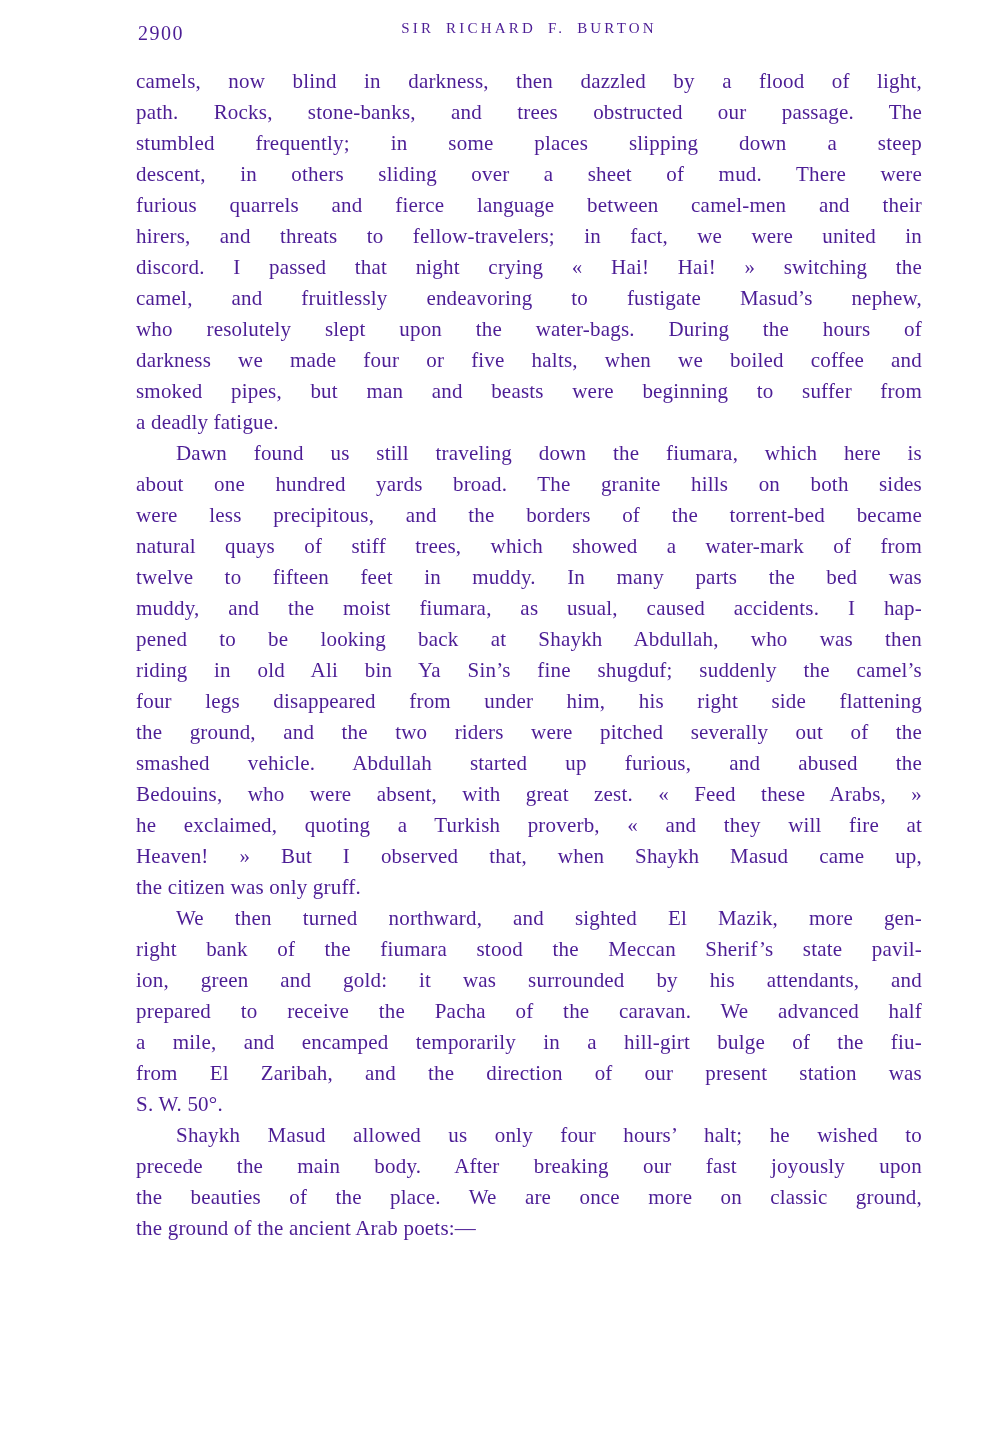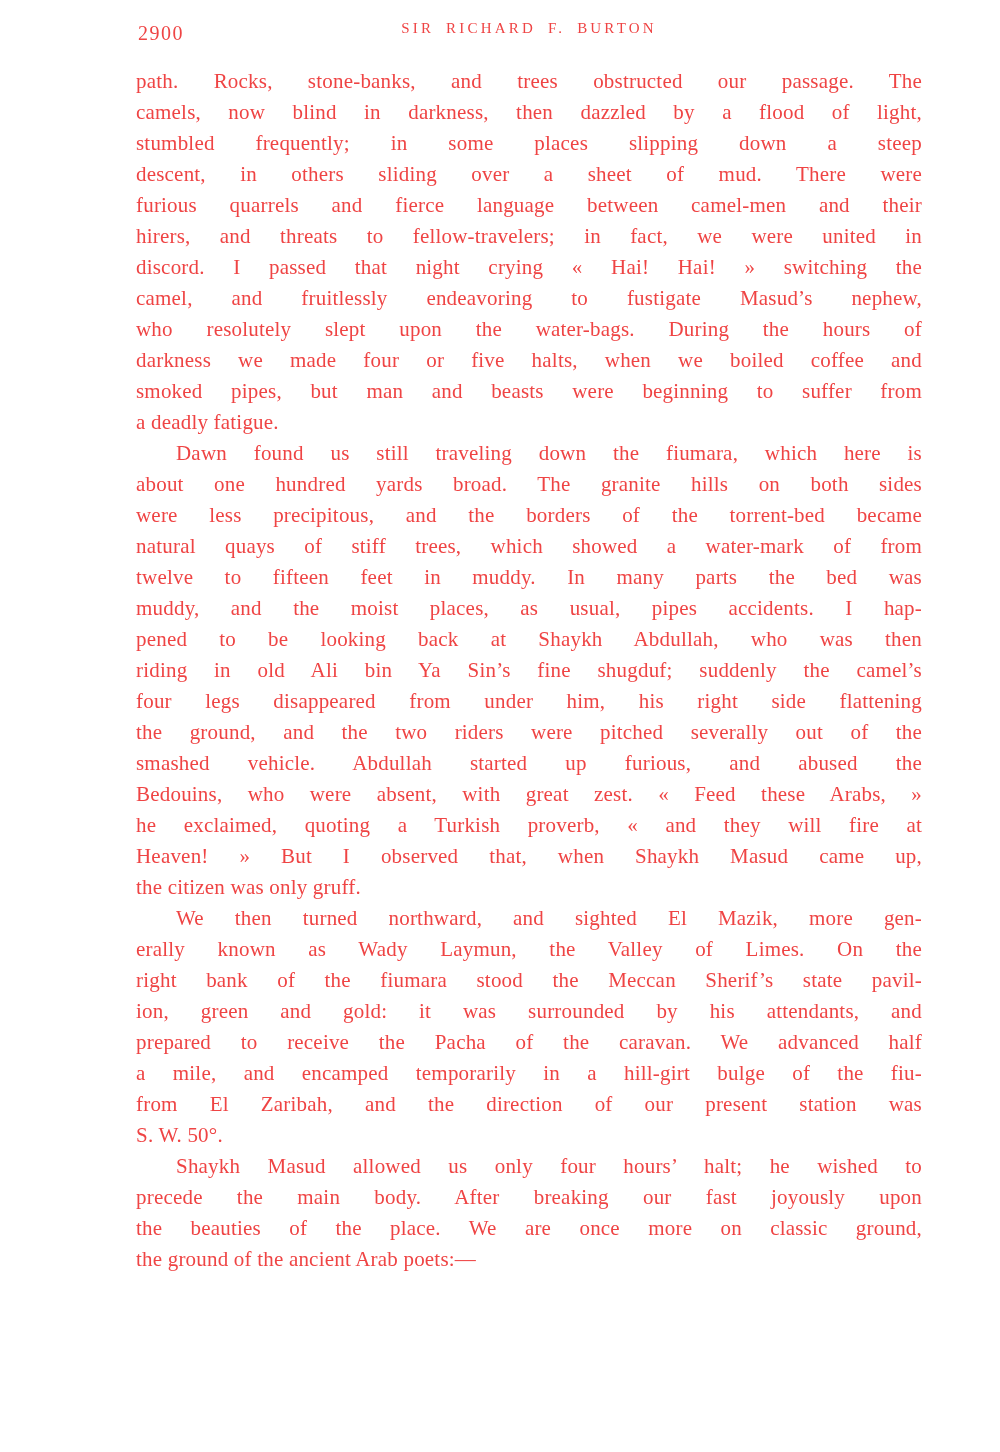--- a/index.html
+++ b/index.html
@@ -9,21 +9,21 @@
     height: 1452px;
     overflow: hidden;
     background: #ffffff;
   }
   .page {
     position: relative;
     width: 1000px;
     height: 1292px;
     background: #ffffff;
     font-family: "Liberation Serif", serif;
-    color: #ef4444;
+    color: #4c1d95;
   }
   .page-header {
     position: absolute;
     left: 136px;
     top: 18px;
     width: 786px;
     height: 28px;
   }
   .page-number {
     position: absolute;
@@ -73,53 +73,52 @@
 </head>
 <body>
 
 <div class="page">
   <header class="page-header">
     <span class="page-number">2900</span>
     <span class="running-title">SIR RICHARD F. BURTON</span>
   </header>
   <main class="page-body">
       <div class="para">
+        <div class="line">camels, now blind in darkness, then dazzled by a flood of light,</div>
         <div class="line">path.  Rocks, stone-banks, and trees obstructed our passage.  The</div>
-        <div class="line">camels, now blind in darkness, then dazzled by a flood of light,</div>
         <div class="line">stumbled frequently; in some places slipping down a steep</div>
         <div class="line">descent, in others sliding over a sheet of mud.  There were</div>
         <div class="line">furious quarrels and fierce language between camel-men and their</div>
         <div class="line">hirers, and threats to fellow-travelers; in fact, we were united in</div>
         <div class="line">discord.  I passed that night crying « Hai! Hai! » switching the</div>
         <div class="line">camel, and fruitlessly endeavoring to fustigate Masud’s nephew,</div>
         <div class="line">who resolutely slept upon the water-bags.  During the hours of</div>
         <div class="line">darkness we made four or five halts, when we boiled coffee and</div>
         <div class="line">smoked pipes, but man and beasts were beginning to suffer from</div>
         <div class="line last">a deadly fatigue.</div>
       </div>
       <div class="para">
         <div class="line indent">Dawn found us still traveling down the fiumara, which here is</div>
         <div class="line">about one hundred yards broad.  The granite hills on both sides</div>
         <div class="line">were less precipitous, and the borders of the torrent-bed became</div>
         <div class="line">natural quays of stiff trees, which showed a water-mark of from</div>
         <div class="line">twelve to fifteen feet in muddy.  In many parts the bed was</div>
-        <div class="line">muddy, and the moist places, as usual, pipes accidents.  I hap-</div>
+        <div class="line">muddy, and the moist fiumara, as usual, caused accidents.  I hap-</div>
         <div class="line">pened to be looking back at Shaykh Abdullah, who was then</div>
         <div class="line">riding in old Ali bin Ya Sin’s fine shugduf; suddenly the camel’s</div>
         <div class="line">four legs disappeared from under him, his right side flattening</div>
         <div class="line">the ground, and the two riders were pitched severally out of the</div>
         <div class="line">smashed vehicle.  Abdullah started up furious, and abused the</div>
         <div class="line">Bedouins, who were absent, with great zest.  « Feed these Arabs, »</div>
         <div class="line">he exclaimed, quoting a Turkish proverb, « and they will fire at</div>
         <div class="line">Heaven! »  But I observed that, when Shaykh Masud came up,</div>
         <div class="line last">the citizen was only gruff.</div>
       </div>
       <div class="para">
         <div class="line indent">We then turned northward, and sighted El Mazik, more gen-</div>
-        <div class="line">erally known as Wady Laymun, the Valley of Limes.  On the</div>
         <div class="line">right bank of the fiumara stood the Meccan Sherif’s state pavil-</div>
         <div class="line">ion, green and gold: it was surrounded by his attendants, and</div>
         <div class="line">prepared to receive the Pacha of the caravan.  We advanced half</div>
         <div class="line">a mile, and encamped temporarily in a hill-girt bulge of the fiu-</div>
         <div class="line">from El Zaribah, and the direction of our present station was</div>
         <div class="line last">S. W. 50°.</div>
       </div>
       <div class="para">
         <div class="line indent">Shaykh Masud allowed us only four hours’ halt; he wished to</div>
         <div class="line">precede the main body.  After breaking our fast joyously upon</div>

